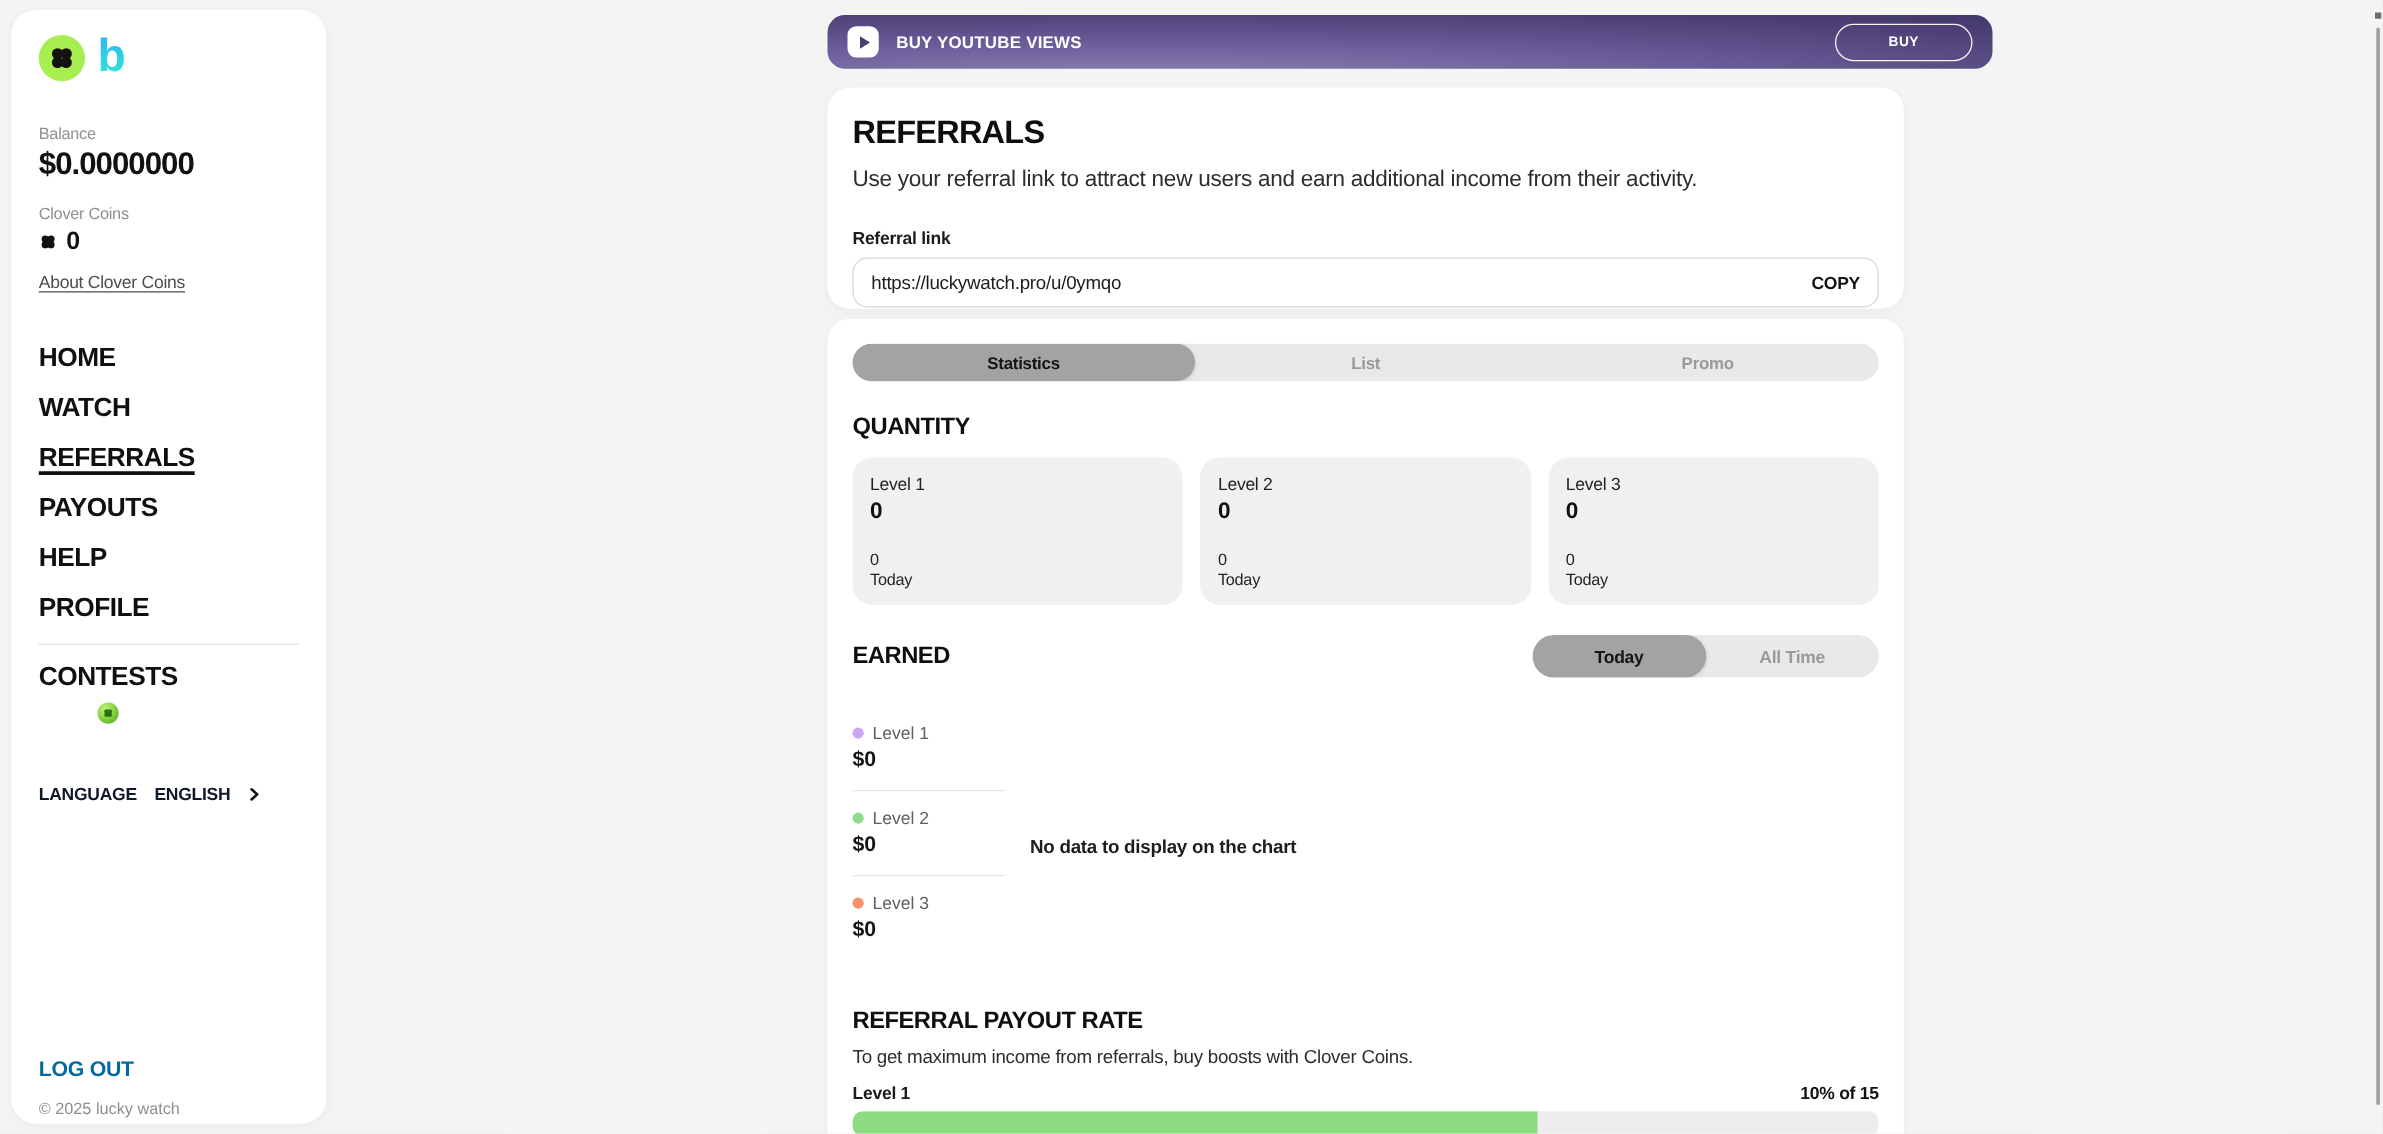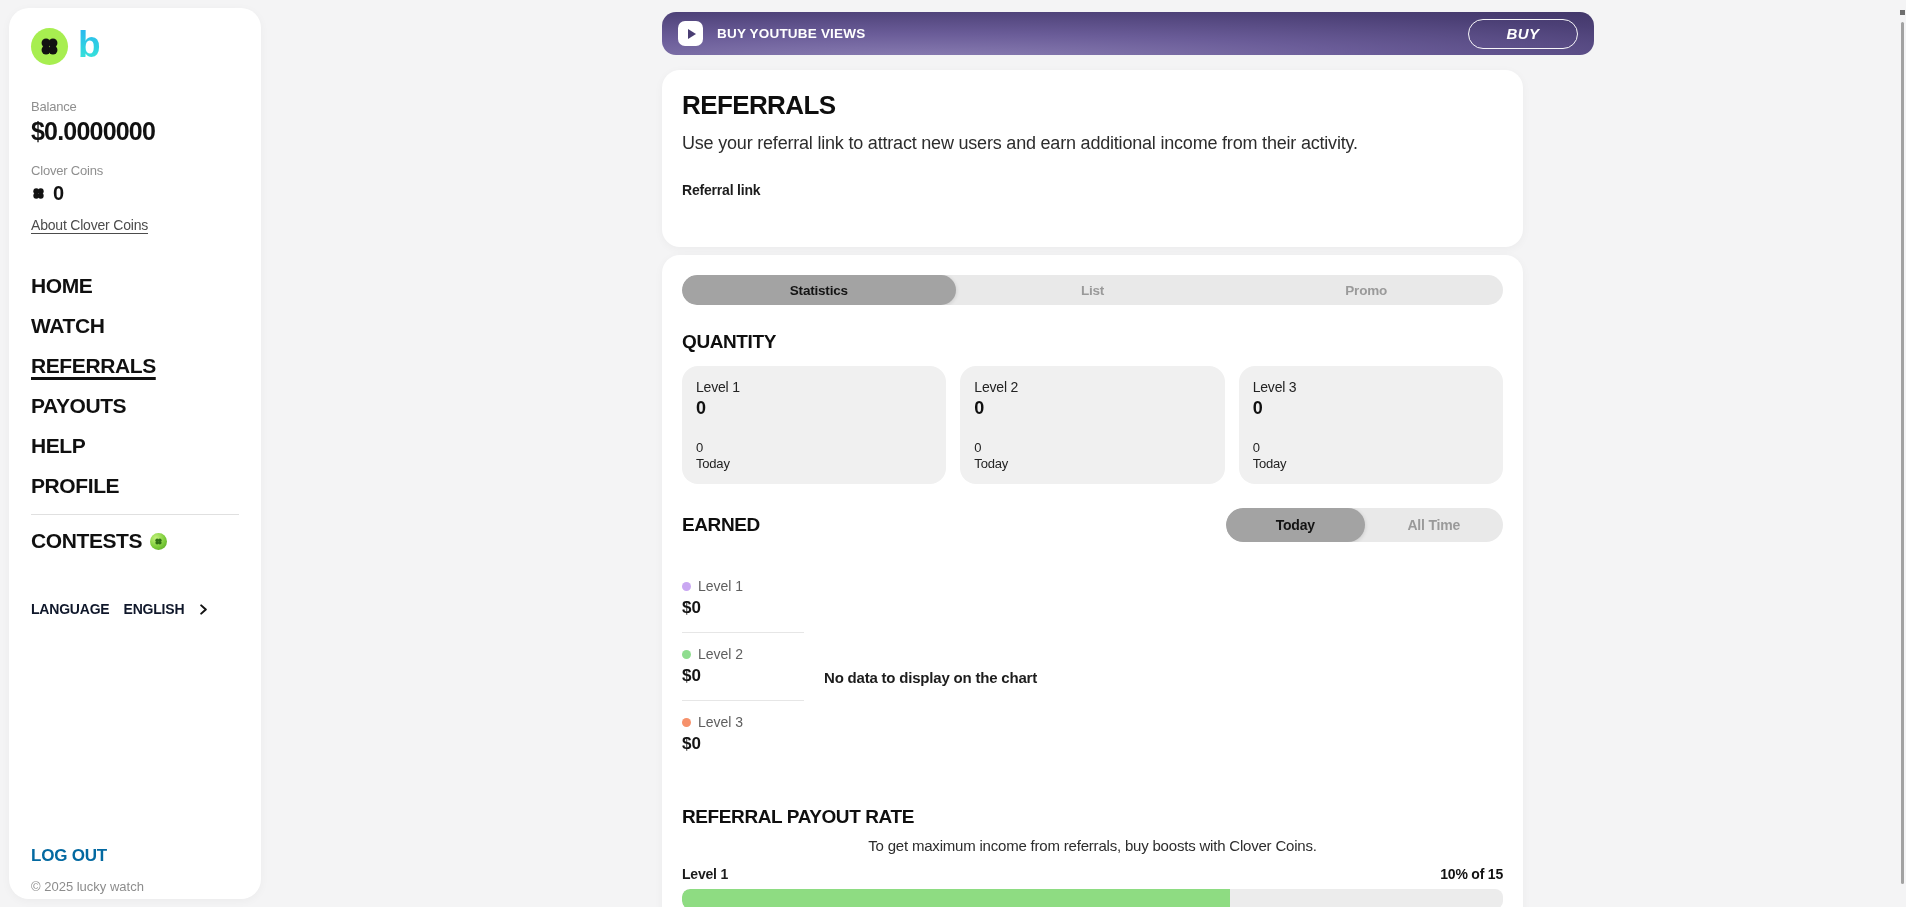--- a/index.html
+++ b/index.html
@@ -21,21 +21,21 @@
   .balance-value { margin-top:3px; font-size:25px; font-weight:800; color:#111; letter-spacing:-.8px; }
   .coins-row { margin-top:4px; display:flex; align-items:center; gap:7px; }
   .coins-value { font-size:20px; font-weight:800; color:#111; }
   .about-link { display:inline-block; margin-top:12px; font-size:14px; color:#4c4c4c;
     text-decoration:underline; text-underline-offset:3px; letter-spacing:-.2px; cursor:pointer; }
   .nav { margin-top:40px; }
   .nav-item { font-size:21px; font-weight:800; color:#101010; letter-spacing:-.4px;
     margin-bottom:16px; cursor:pointer; width:max-content; }
   .nav-item.active { text-decoration:underline; text-decoration-thickness:2.5px; text-underline-offset:4px; }
   .side-divider { border:none; border-top:1px solid #e0e0e0; margin:16px 0 14px; }
-  .contests-row { display:flex; align-items:center; gap:8px; cursor:pointer; width:max-content; }
+  .contests-row { display:flex; align-items:center; gap:8px; cursor:pointer; width:max-content;flex-direction:column; }
   .contests-row .nav-item { margin:0; }
   .coin-icon { width:17px; height:17px; border-radius:50%;
     background:radial-gradient(circle at 35% 30%, #c3f27b 0%, #7ccc3a 55%, #4f9e22 100%);
     display:flex; align-items:center; justify-content:center; }
   .language-row { margin-top:48px; display:flex; align-items:center; gap:14px; cursor:pointer; width:max-content; }
   .language-label, .language-value { font-size:14px; font-weight:800; color:#0f172a; letter-spacing:-.2px; }
   .logout { position:absolute; left:22px; top:838px; font-size:17px; font-weight:800;
     color:#0369a1; letter-spacing:-.2px; cursor:pointer; }
   .copyright { position:absolute; left:22px; top:871px; font-size:13px; color:#8d8d8d; }
 
@@ -44,23 +44,23 @@
 
   .banner { position:absolute; top:12px; left:0; width:932px; height:43px; border-radius:14px;
     background:radial-gradient(130% 170% at 28% 115%, #8d81b5 0%, #6a5c98 38%, #4c4076 72%, #3b3160 100%);
     display:flex; align-items:center; padding:0 16px; cursor:pointer; }
   .play-badge { width:25px; height:25px; background:#ffffff; border-radius:7px;
     display:flex; align-items:center; justify-content:center; }
   .play-tri { width:0; height:0; border-left:8px solid #4a3e73;
     border-top:5px solid transparent; border-bottom:5px solid transparent; margin-left:2px; }
   .banner-text { margin-left:14px; color:#ffffff; font-size:13.5px; font-weight:800; letter-spacing:.2px; }
   .buy-btn { margin-left:auto; width:110px; height:30px; border:1.5px solid rgba(255,255,255,.95);
-    border-radius:16px; background:transparent; color:#fff; font-size:15px; font-weight:800;
+    border-radius:16px; background:transparent; color:#fff; font-size:11px; font-weight:800;
     letter-spacing:.4px; display:flex; align-items:center; justify-content:center;
-    font-family:"Liberation Sans", sans-serif; cursor:pointer;font-style:italic; }
+    font-family:"Liberation Sans", sans-serif; cursor:pointer; }
 
   .card { background:#ffffff; border-radius:18px; box-shadow:0 2px 10px rgba(0,0,0,.04); }
   .card-referrals { position:absolute; top:70px; left:0; width:861px; height:177px; padding:20px; }
   .page-title { font-size:26px; font-weight:800; color:#0e0e0e; letter-spacing:-.6px; }
   .page-subtitle { margin-top:12px; font-size:18px; color:#2d2d2d; letter-spacing:-.2px; }
   .field-label { margin-top:28px; font-size:14px; font-weight:700; color:#1c1c1c; letter-spacing:-.2px; }
   .link-box { margin-top:8px; height:40px; border:1px solid #d7d7d7; border-radius:12px;
     display:flex; align-items:center; padding:0 14px; background:#fff; }
   .link-input { flex:1; border:none; outline:none; font-size:15px; color:#1c1c1c;
     font-family:"Liberation Sans", sans-serif; letter-spacing:-.2px; background:transparent; }
@@ -94,21 +94,21 @@
   .legend-item { }
   .legend-head { display:flex; align-items:center; gap:7px; }
   .legend-dot { width:9px; height:9px; border-radius:50%; }
   .legend-label { font-size:14px; color:#5f5f5f; }
   .legend-value { margin-top:4px; font-size:17px; font-weight:800; color:#141414; }
   .legend-divider { border:none; border-top:1px solid #e6e6e6; margin:14px 0 13px; }
   .chart-area { flex:1; display:flex; align-items:center; }
   .no-data { font-size:15px; font-weight:700; color:#1d1d1d; letter-spacing:-.2px; margin-left:20px; }
 
   .payout-title { margin-top:20px; }
-  .payout-subtitle { margin-top:9px; font-size:15px; color:#2d2d2d; letter-spacing:-.2px;text-align:center; }
+  .payout-subtitle { margin-top:9px; font-size:15px; color:#2d2d2d; letter-spacing:-.2px; }
   .payout-row-head { margin-top:12px; display:flex; justify-content:space-between; align-items:baseline; }
   .payout-level { font-size:14px; font-weight:700; color:#1b1b1b; letter-spacing:-.2px; }
   .payout-rate { font-size:14px; font-weight:800; color:#121212; letter-spacing:-.2px; }
   .progress-track { margin-top:7px; height:20px; border-radius:8px; background:#ececec; overflow:hidden; }
   .progress-fill { height:100%; border-radius:8px 0 0 8px; }
 
   
   .scrollbar-thumb { position:absolute; right:2px; top:22px; width:3px; height:862px;
     background:#a2a2a2; border-radius:2px; }
   .scrollbar-cap { position:absolute; right:1px; top:10px; width:5px; height:5px; background:#6e6e6e; }
@@ -194,20 +194,24 @@
         <div class="play-tri"></div>
       </div>
       <div class="banner-text">BUY YOUTUBE VIEWS</div>
       <button class="buy-btn">BUY</button>
     </div>
 
     <section class="card card-referrals">
       <h1 class="page-title">REFERRALS</h1>
       <p class="page-subtitle">Use your referral link to attract new users and earn additional income from their activity.</p>
       <div class="field-label">Referral link</div>
+      <div class="link-box">
+        <input class="link-input" value="https://luckywatch.pro/u/0ymqo" style="">
+        <button class="copy-btn">COPY</button>
+      </div>
     </section>
 
     <section class="card card-stats">
 
       <div class="seg">
         <div class="seg-item active">Statistics</div>
         <div class="seg-item">List</div>
         <div class="seg-item">Promo</div>
       </div>
 

